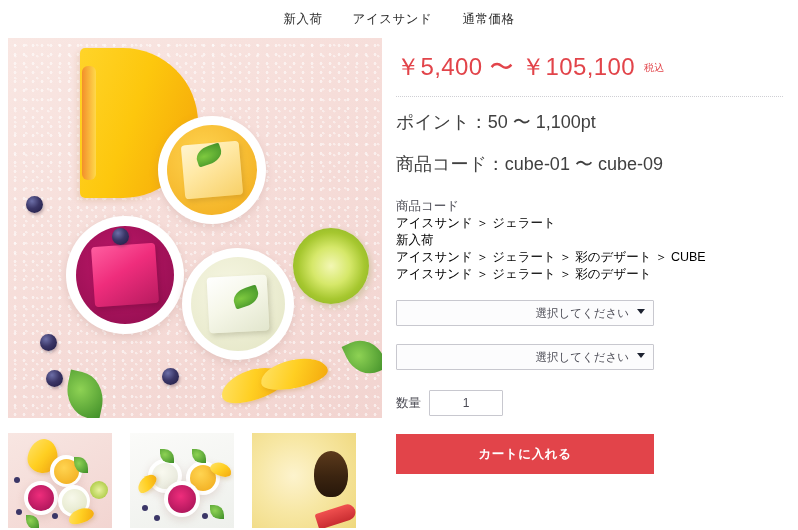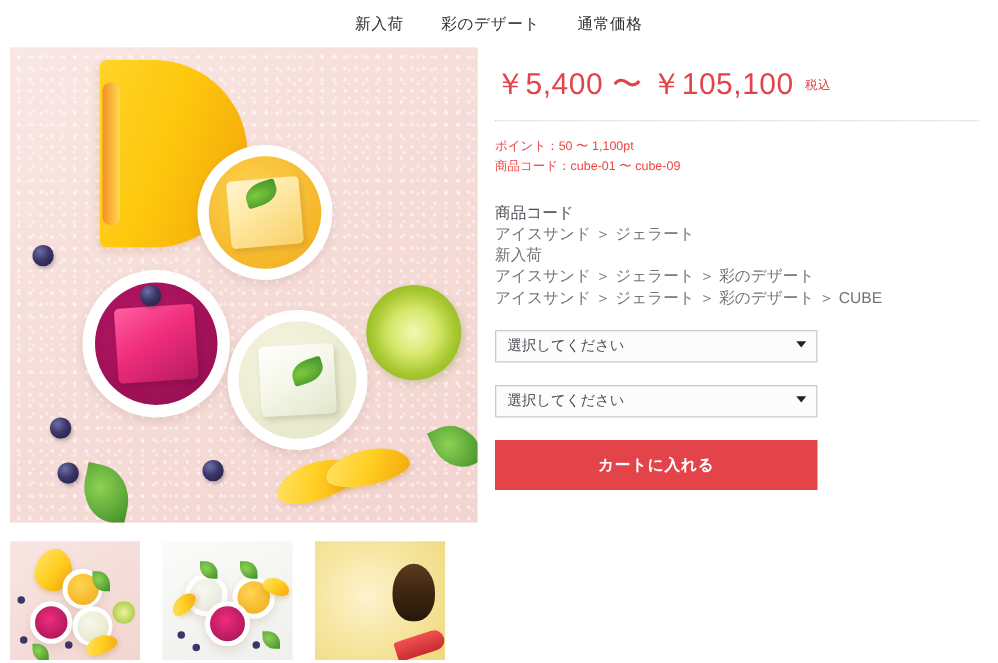--- a/index.html
+++ b/index.html
@@ -182,26 +182,26 @@
   .sale-price .tax {
     font-size: 10px;
     margin-left: 9px;
     vertical-align: 4px;
   }
   .divider {
     margin-top: 13px;
     border-top: 1px dotted #cfcfd4;
     width: 387px;
   }
-  .row-line { margin-top: 13px; font-size: 10px; color: #ef4444; }
+  .row-line { margin-top: 13px; font-size: 18px; color: #404040; }
   .cat-block { margin-top: 22px; font-size: 12.5px; line-height: 1.35; }
   .cat-head { color: #4c4c55; }
-  .cat-link { color: #737373; cursor: pointer; }
-
-  .select-wrap { margin-top: 18px; position: relative; width: 258px; }
+  .cat-link { color: #000000; cursor: pointer; }
+
+  .select-wrap { margin-top: 18px; position: relative; width: 258px; text-align: right; }
   .sel {
     width: 258px; height: 26px;
     border: 1px solid #c8c8cf;
     background: #fcfcfd;
     font-size: 11.5px;
     color: #4a4a54;
     padding: 0 24px 0 9px;
     line-height: 24px;
     border-radius: 1px;
     cursor: pointer;
@@ -240,21 +240,21 @@
     letter-spacing: .6px;
     cursor: pointer;
     font-family: "Liberation Sans", sans-serif;
   }
 </style>
 </head>
 <body>
 
 <div class="nav">
   <div class="nav-item">新入荷</div>
-  <div class="nav-item">彩のデザート</div>
+  <div class="nav-item">アイスサンド</div>
   <div class="nav-item">通常価格</div>
 </div>
 
 <div class="page">
 
   <div class="gallery">
 
     <div class="hero">
       <div class="hero-bg"></div>
 
@@ -348,36 +348,40 @@
 
 
     <div class="sale-price">
       <span>￥5,400 〜 ￥105,100</span><span class="tax">税込</span>
     </div>
 
     <div class="divider"></div>
 
     <div class="row-line">ポイント：50 〜 1,100pt</div>
 
-    <div class="row-line" style="margin-top:2px;">商品コード：cube-01 〜 cube-09</div>
+    <div class="row-line" style="margin-top:18px;">商品コード：cube-01 〜 cube-09</div>
 
     <div class="cat-block">
       <div class="cat-head">商品コード</div>
       <div class="cat-link">アイスサンド ＞ ジェラート</div>
       <div class="cat-link">新入荷</div>
+      <div class="cat-link">アイスサンド ＞ ジェラート ＞ 彩のデザート ＞ CUBE</div>
       <div class="cat-link">アイスサンド ＞ ジェラート ＞ 彩のデザート</div>
-      <div class="cat-link">アイスサンド ＞ ジェラート ＞ 彩のデザート ＞ CUBE</div>
     </div>
 
     <div class="select-wrap">
       <div class="sel">選択してください</div>
       <span class="chev"></span>
     </div>
 
     <div class="select-wrap">
       <div class="sel">選択してください</div>
       <span class="chev"></span>
     </div>
 
+    <div class="qty-row">
+      <span class="qty-label">数量</span>
+      <input class="qty-input" type="text" value="1" style="">
+    </div>
 
     <button class="cart-btn">カートに入れる</button>
   </div>
 </div>
 
 </body></html>

